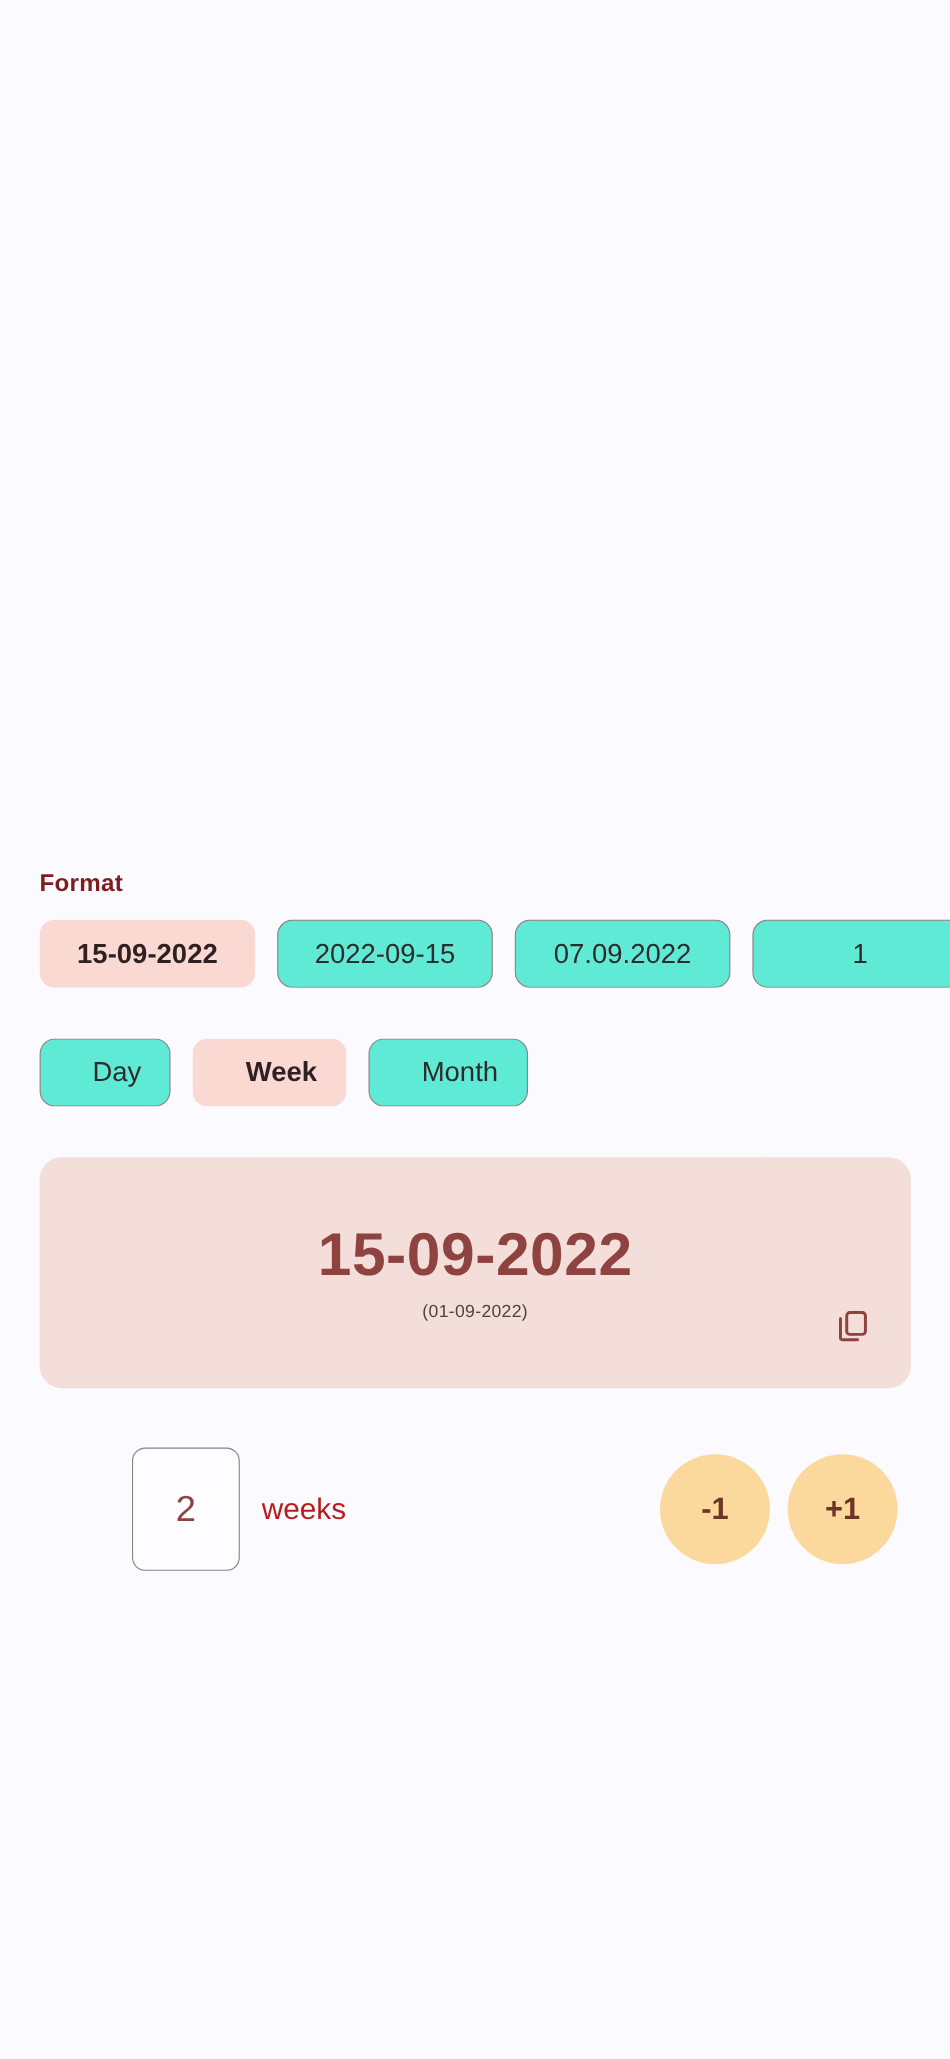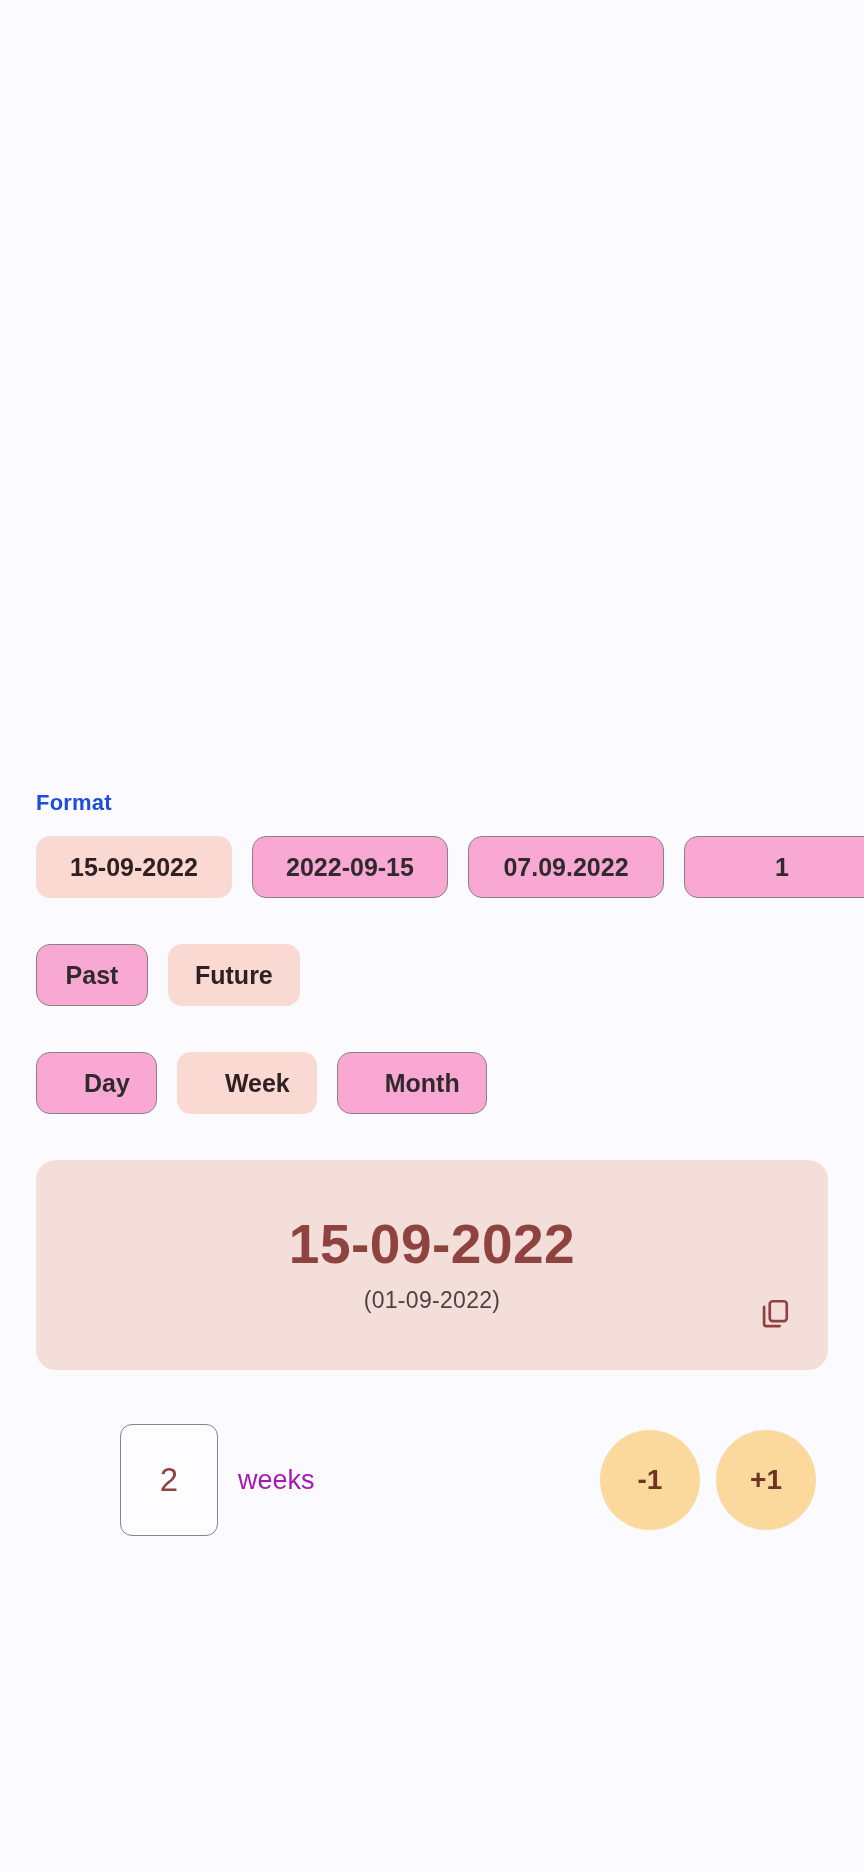--- a/index.html
+++ b/index.html
@@ -34,21 +34,21 @@
     padding: 0 0 0 0;
   }
 
   
   .section {
     margin-bottom: 46px;
   }
   .section-label {
     font-size: 22px;
     font-weight: bold;
-    color: #1d4ed8;
+    color: #7f1d1d;
     letter-spacing: 0.2px;
     padding-left: 36px;
     margin-bottom: 20px;
   }
 
   .chip-row {
     display: flex;
     align-items: center;
     gap: 20px;
     padding-left: 36px;
@@ -58,24 +58,23 @@
 
   .chip {
     flex: none;
     box-sizing: border-box;
     height: 62px;
     line-height: 60px;
     padding: 0 26px;
     border-radius: 14px;
     font-size: 25px;
     color: #2f2b2c;
-    background: #f9a8d4;
+    background: #5eead4;
     border: 1.6px solid #8b8082;
     text-align: center;
-    font-weight: bold;
   }
   .chip.selected {
     background: #fbd9d3;
     border-color: transparent;
     font-weight: bold;
     color: #2f2022;
   }
 
   
   .chip.format {
@@ -104,21 +103,21 @@
   }
   .result-main {
     font-size: 55px;
     font-weight: bold;
     color: #8e4340;
     letter-spacing: 0.5px;
     line-height: 1.05;
   }
   .result-sub {
     margin-top: 14px;
-    font-size: 23px;
+    font-size: 16px;
     color: #4c4244;
     letter-spacing: 0.3px;
   }
   .copy-btn {
     position: absolute;
     right: 32px;
     bottom: 34px;
     width: 44px;
     height: 44px;
     display: flex;
@@ -149,21 +148,21 @@
     font-size: 33px;
     color: #8e4340;
     outline: none;
     text-align: center;
     font-family: "Liberation Sans", sans-serif;
     padding: 0;
   }
   .unit-word {
     margin-left: 20px;
     font-size: 27px;
-    color: #a21caf;
+    color: #b91c1c;
   }
   .spacer-flex { flex: 1; }
 
   .round-btn {
     width: 100px;
     height: 100px;
     border-radius: 50%;
     background: #fbd99c;
     border: none;
     display: flex;
@@ -192,24 +191,20 @@
       <div class="section-label">Format</div>
       <div class="chip-row">
         <div class="chip format selected">15-09-2022</div>
         <div class="chip format">2022-09-15</div>
         <div class="chip format">07.09.2022</div>
         <div class="chip format">1</div>
       </div>
     </div>
 
     <div class="section">
-      <div class="chip-row">
-        <div class="chip type">Past</div>
-        <div class="chip type selected">Future</div>
-      </div>
     </div>
 
     <div class="section">
       <div class="chip-row">
         <div class="chip unit">Day</div>
         <div class="chip unit selected">Week</div>
         <div class="chip unit">Month</div>
       </div>
     </div>
 

